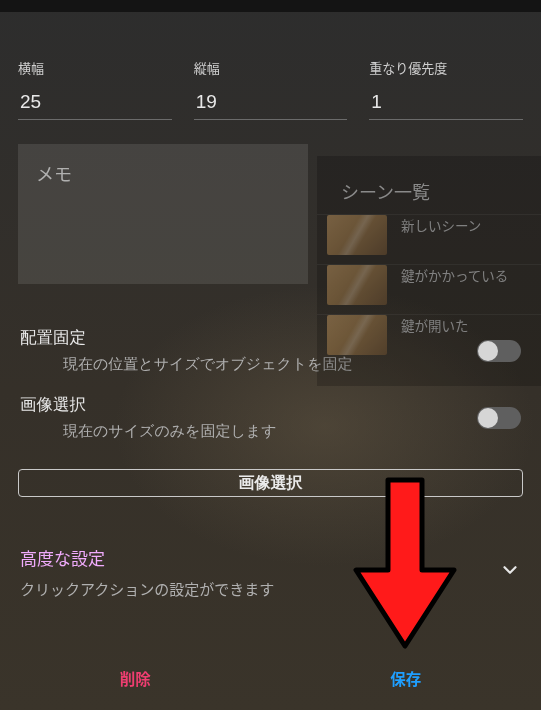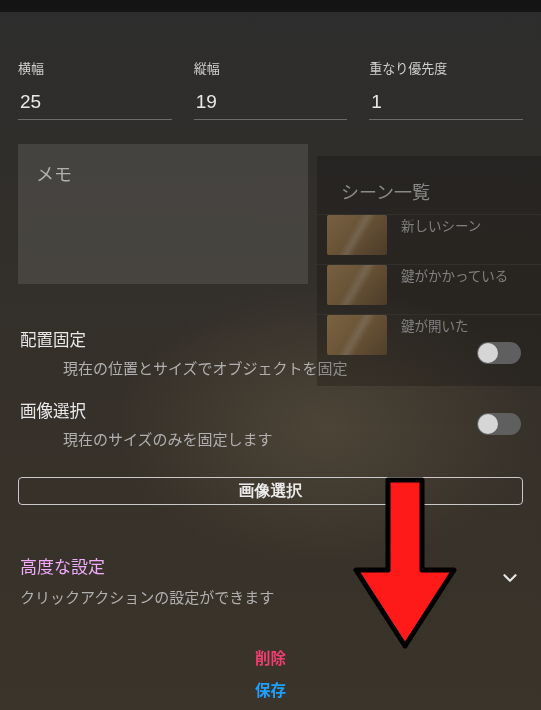--- a/index.html
+++ b/index.html
@@ -44,21 +44,21 @@
       background:linear-gradient(135deg,#b9915d 0%,#a27c4a 40%,#6c4f30 100%);
       position:relative; overflow:hidden; opacity:0.55;
     }
     .scene-thumb::after{
       content:""; position:absolute; inset:0;
       background:linear-gradient(120deg, transparent 40%, rgba(255,255,255,0.25) 50%, transparent 60%);
     }
     .scene-label { font-size:13.5px; color:#808080; white-space:nowrap; overflow:hidden; }
     .settings { margin-top:28px; }
     .setting-row { display:flex; align-items:center; justify-content:space-between; padding:10px 2px; }
-    .setting-texts { flex:1 1 auto; }
+    .setting-texts { flex:1 1 auto;font-family:Liberation Mono, monospace; }
     .setting-title { font-size:16.5px; color:#e8e8e8; margin-bottom:6px; }
     .setting-desc { font-size:15px; color:#b0b0b0;margin-left:43px; }
     .toggle {
       width:44px; height:22px; border-radius:12px; background:#5f5f5f;
       position:relative; flex:0 0 auto; margin-left:12px;
     }
     .toggle .knob {
       position:absolute; top:1px; left:1px; width:20px; height:20px;
       border-radius:50%; background:#d6d6d6;
     }
@@ -69,21 +69,21 @@
     }
     .adv-row {
       display:flex; align-items:center; justify-content:space-between;
       margin-top:46px; padding:2px 2px;
     }
     .adv-title { font-size:17px; color:#f0abfc; margin-bottom:8px; }
     .adv-desc { font-size:15px; color:#b0b0b0; }
     .chevron { color:#e6e6e6; flex:0 0 auto; }
     .footer {
       position:absolute; left:0; right:0; bottom:0; height:64px;
-      display:flex; align-items:center;flex-direction:column;
+      display:flex; align-items:center;
     }
     .footer .half {
       flex:1 1 0; text-align:center; font-size:15.5px; font-weight:700;
       cursor:pointer; user-select:none;
     }
     .delete-btn { color:#ef3e71; }
     .save-btn   { color:#1f9fff; }
     
     .arrow-overlay { position:absolute; left:350px; top:474px; width:110px; height:180px; pointer-events:none; }
   </style>

